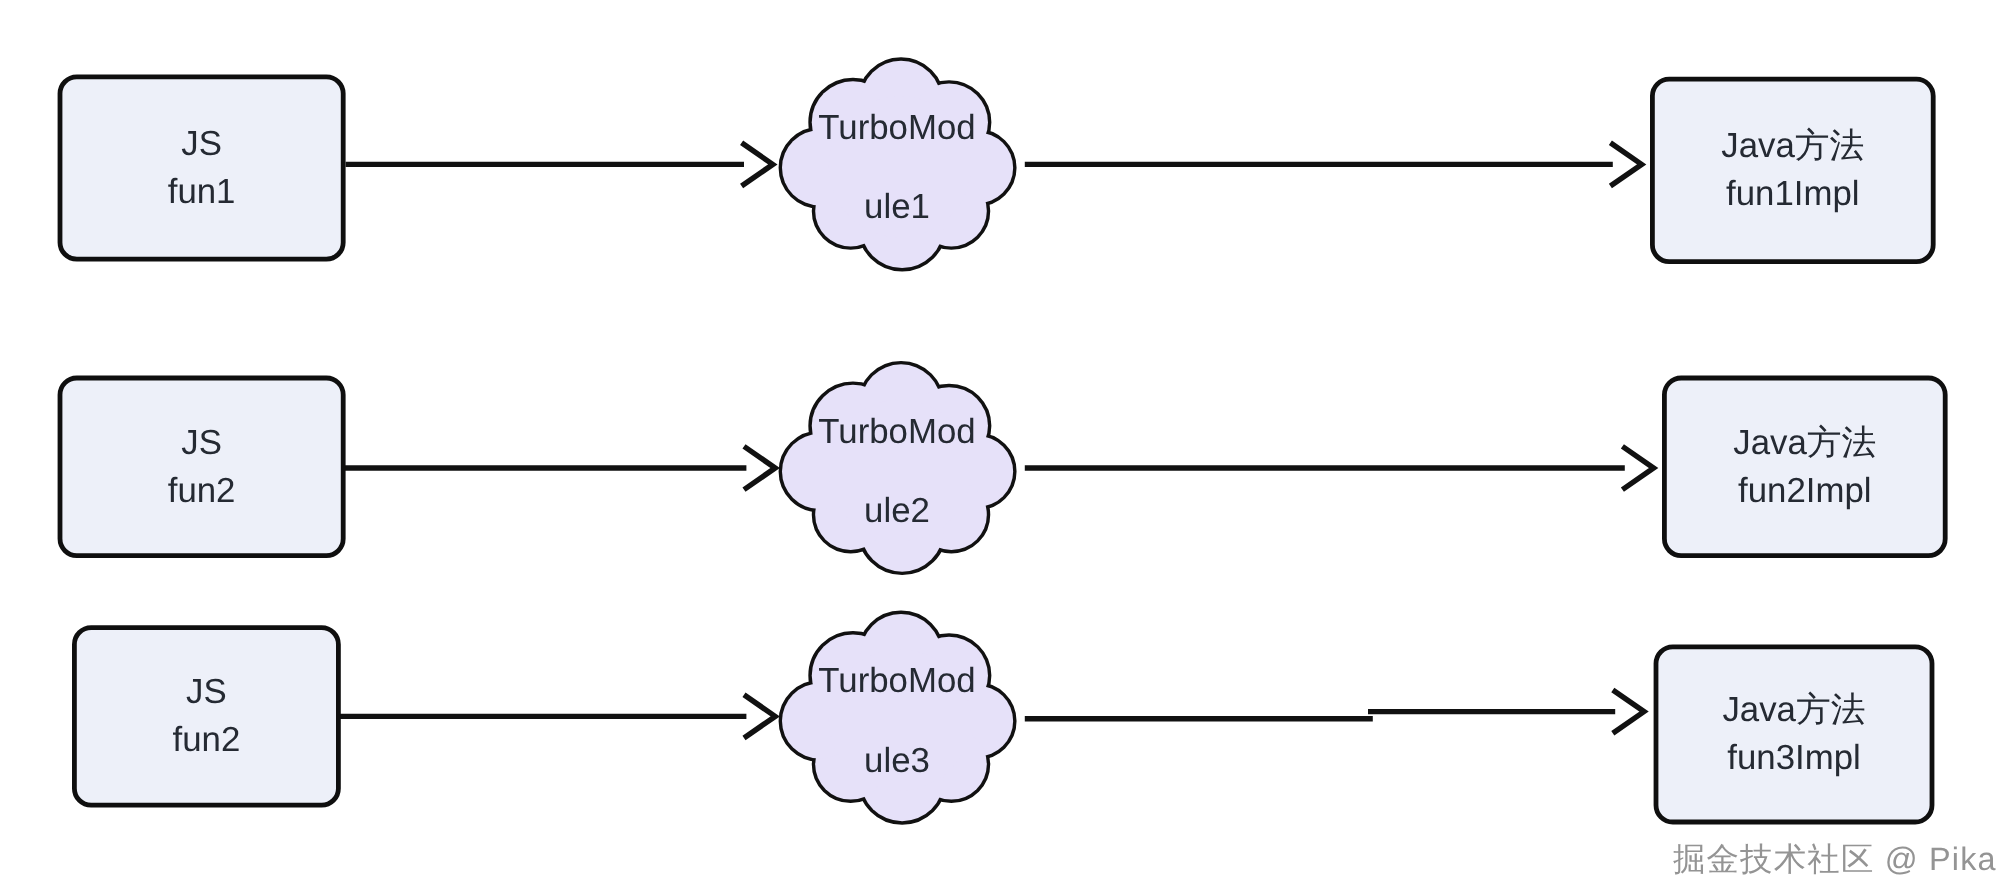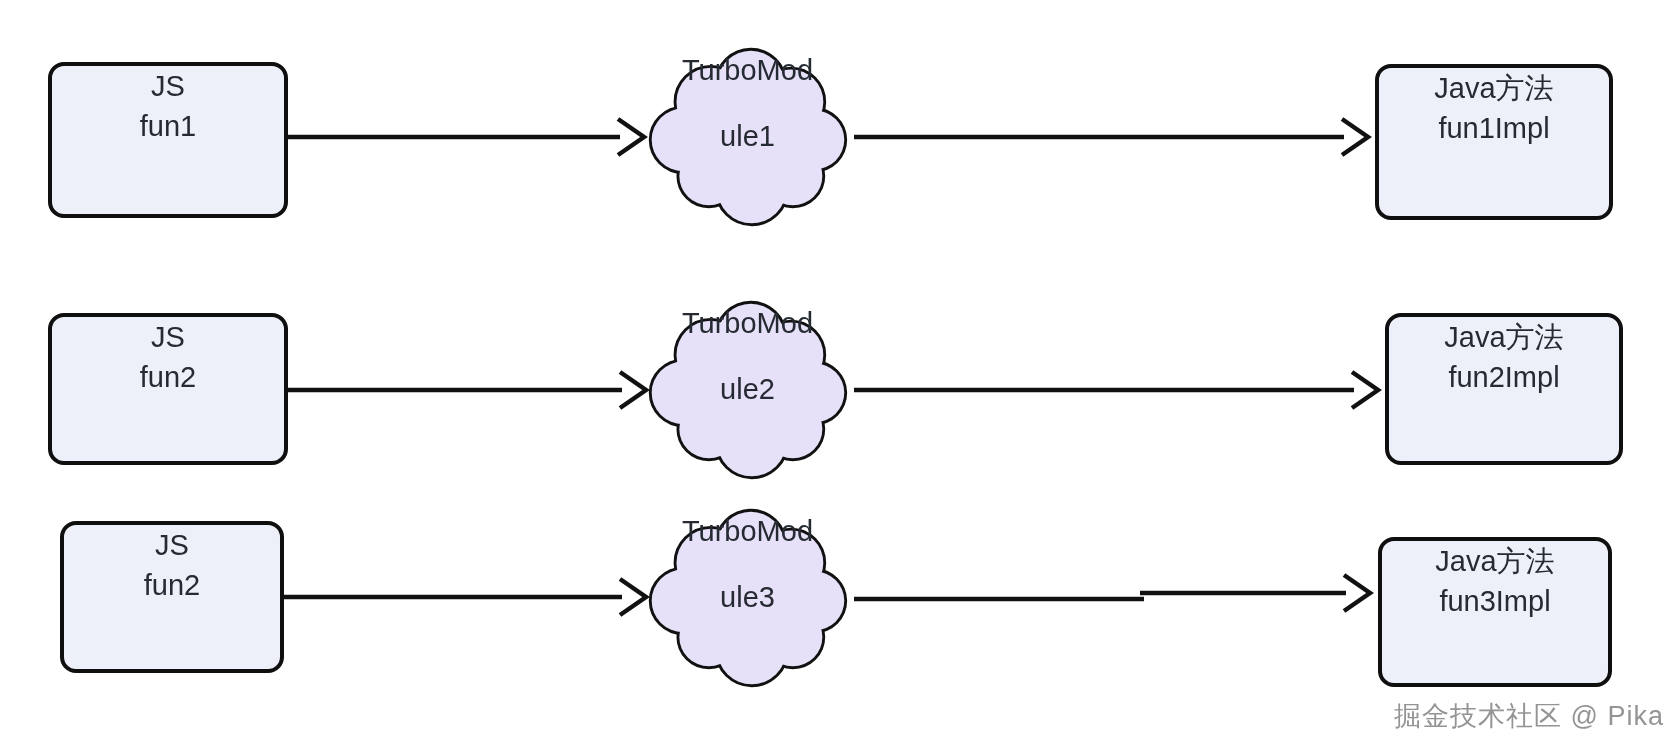--- a/index.html
+++ b/index.html
@@ -5,21 +5,21 @@
   html,body{margin:0;padding:0;}
   body{
     width:1674px;height:746px;position:relative;overflow:hidden;
     background:#ffffff;
     font-family:"Liberation Sans","DejaVu Sans",sans-serif;
   }
   .canvas{position:absolute;inset:0;}
   .arrow-layer{position:absolute;left:0;top:0;z-index:1;}
   .node{
     position:absolute;z-index:2;
-    display:flex;flex-direction:column;align-items:center;justify-content:flex-start;
+    display:flex;flex-direction:column;align-items:center;justify-content:center;
     text-align:center;color:#252a33;font-size:29px;line-height:40px;
   }
   .rect-node{
     background:#edf0f9;
     border:4px solid #0f0f0f;
     border-radius:16px;
     box-sizing:border-box;
   }
   .cloud-node{background:transparent;border:none;gap:20px;}
   .cloud-svg{position:absolute;left:0;top:0;width:100%;height:100%;}

